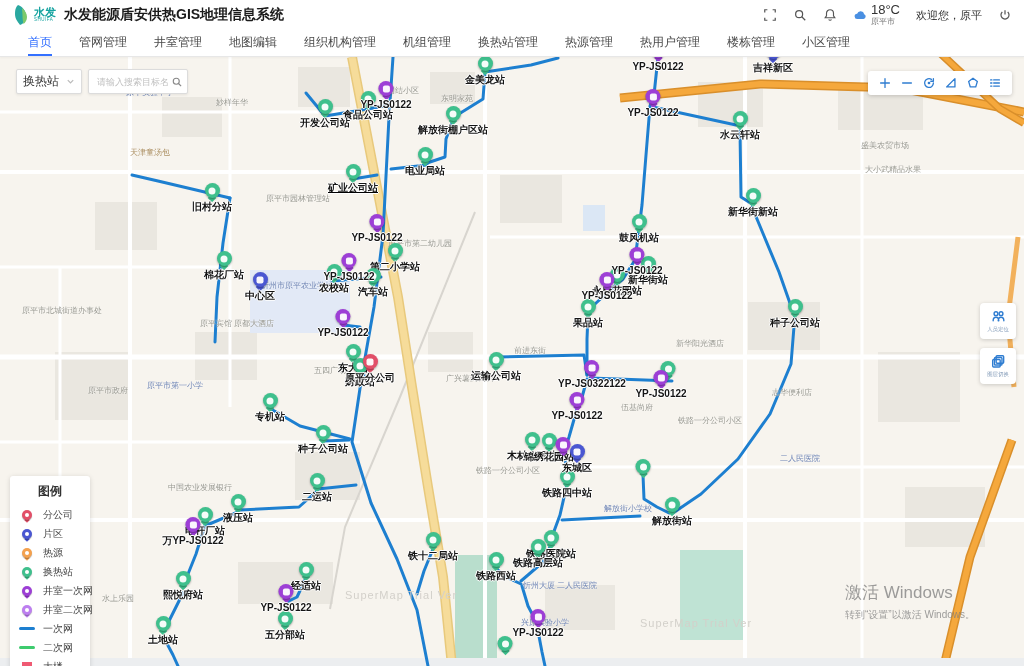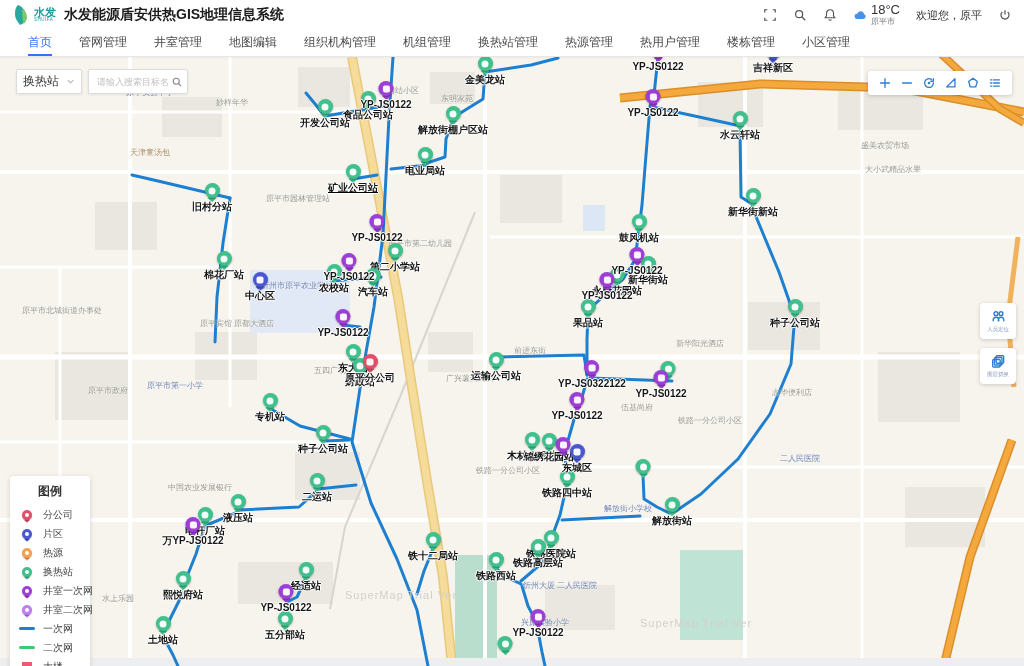--- a/index.html
+++ b/index.html
@@ -658,15 +658,19 @@
           </div>
           <div class="legend-item">
             <span class="sw">
               <span class="mini-sq"></span>
             </span>
             <span class="lbl">大楼</span>
           </div>
         </div>
     </div>
 
+    <div class="win-wm">
+      <div class="l1">激活 Windows</div>
+      <div class="l2">转到“设置”以激活 Windows。</div>
+    </div>
 
   </div>
 </div>
 
 </body></html>

